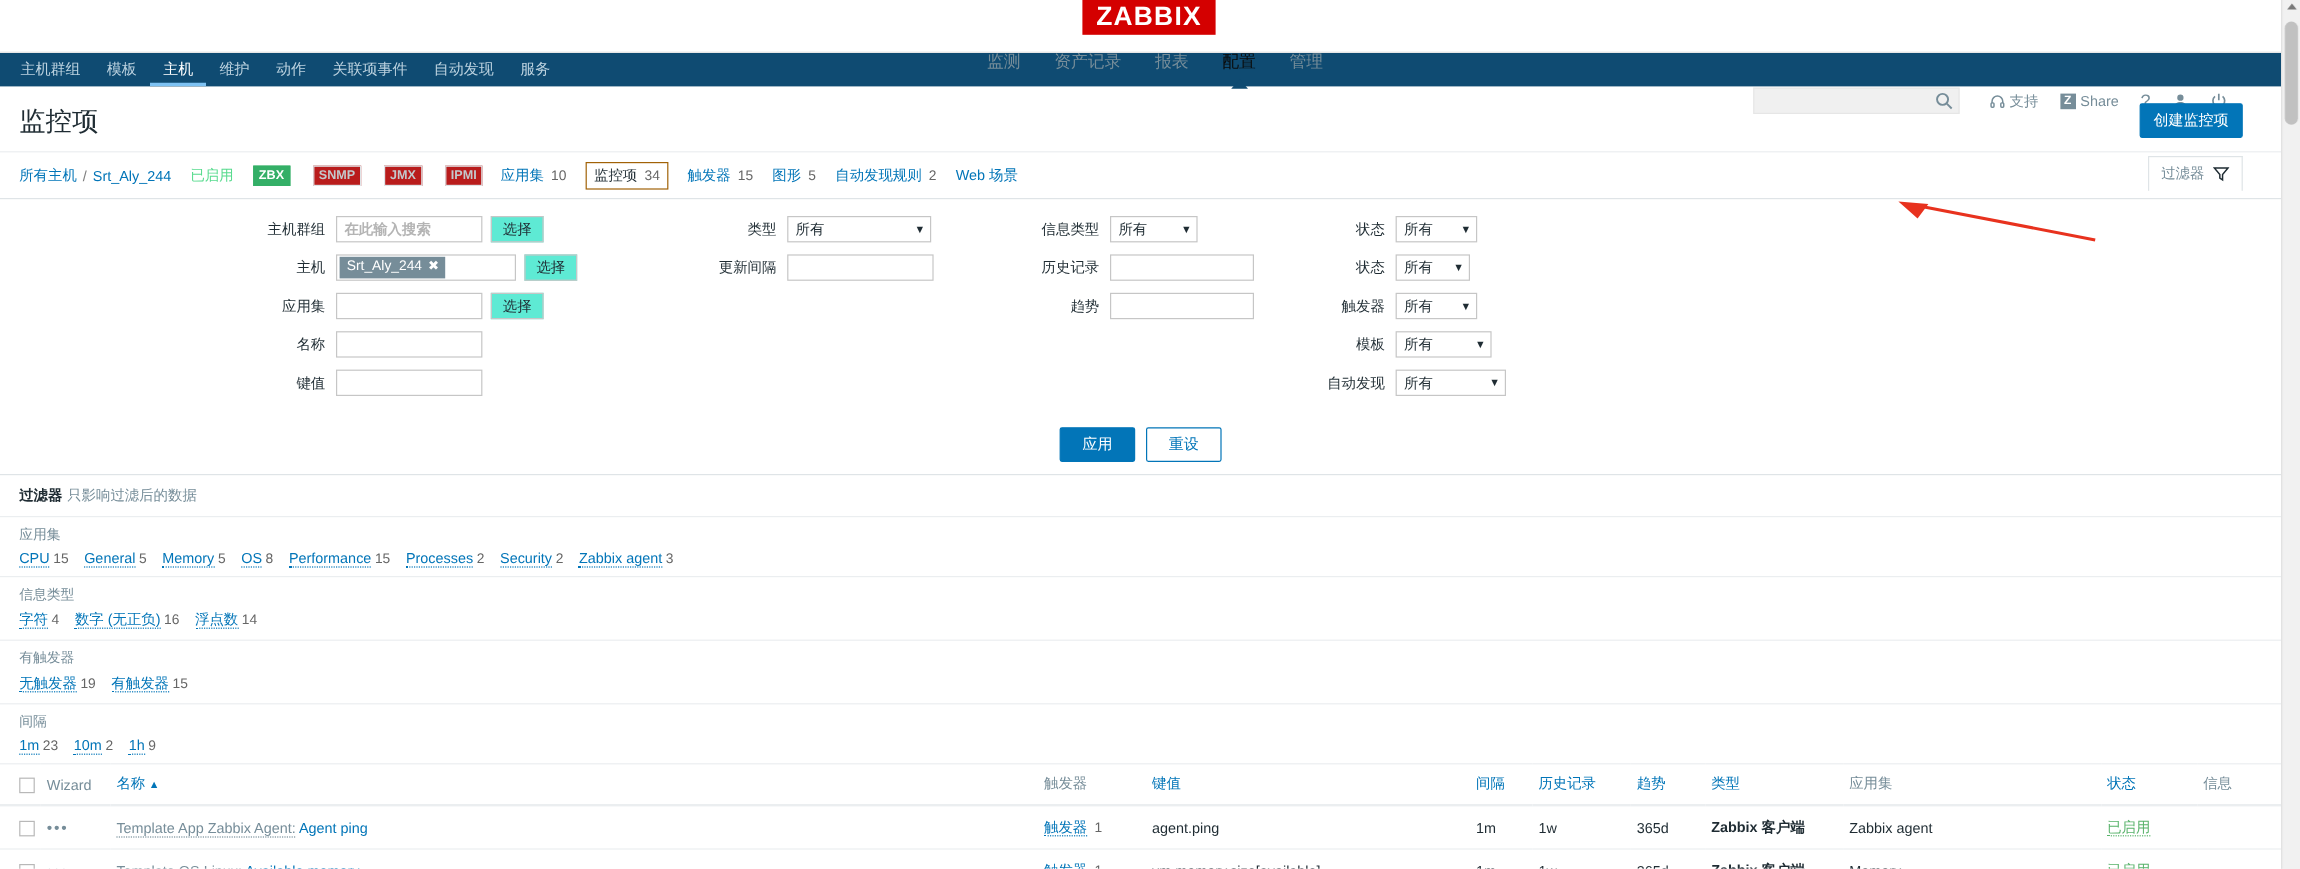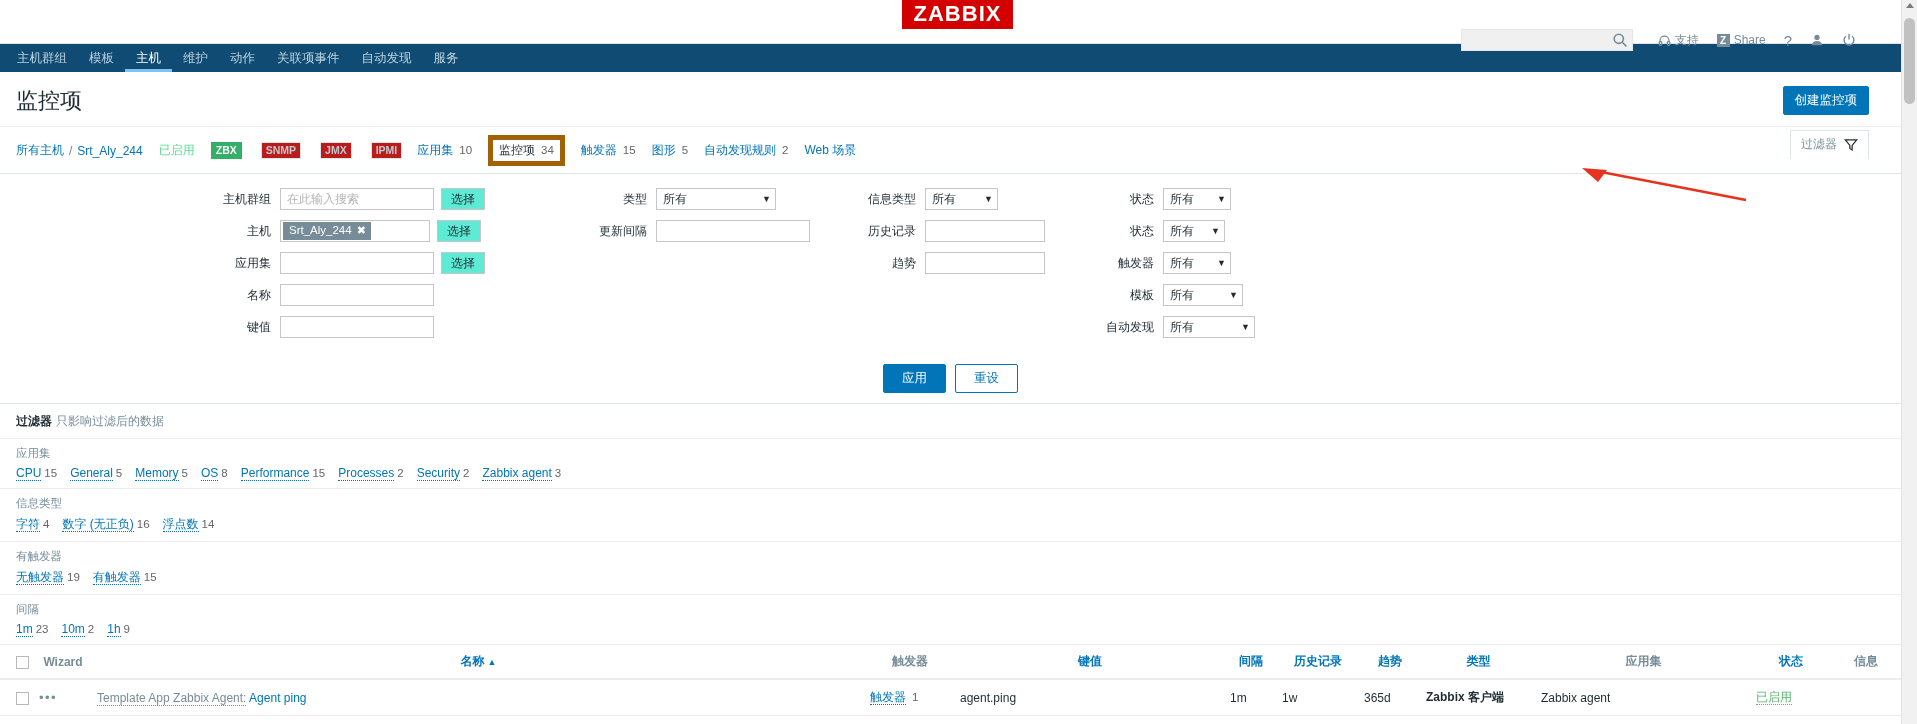--- a/index.html
+++ b/index.html
@@ -188,21 +188,21 @@
     font-weight: bold;
     padding: 2px 4px;
     border: 1px solid #dfe4e7;
     background: #b91c1c;
     color: #c3c9cd;
     line-height: 1.1;
     margin-right: -1px;
   }
   .bdg.on { background: #34af67; border-color: #34af67; color: #ffffff; }
   .crumb-current {
-    border: 5px solid #a16207;
+    border: 1px solid #a16207;
     background: #ffffff;
     padding: 2px 6px;
     margin-right: 16px;
     white-space: nowrap;
   }
   .crumb-current span.lbl { color: #1f2c33; font-size: 12px; }
   .filtertab {
     position: absolute;
     right: 32px;
     top: 3px;
@@ -254,21 +254,21 @@
     height: 22px;
     border: 1px solid #c6c6c6;
     background: #ffffff;
     padding: 0 6px;
     font-size: 12px;
     outline: none;
     color: #333;
     font-family: "Liberation Sans", sans-serif;
   }
   .ftext::placeholder { color: #b4b4b4; }
-  .ftext.w150 { width: 154px; }
+  .ftext.w150 { width: 122px; font-weight: bold; }
   .selbtn {
     margin-left: 7px;
     height: 22px;
     border: 1px solid #c6c6c6;
     background: #5eead4;
     color: #1f2c33;
     font-size: 12px;
     padding: 0 9px;
     cursor: pointer;
     font-family: "Liberation Sans", sans-serif;
@@ -363,23 +363,23 @@
   
   table.list {
     width: 100%;
     border-collapse: collapse;
     table-layout: fixed;
   }
   table.list thead th {
     border-top: 1px solid #ebeef0;
     border-bottom: 2px solid #ebeef0;
     padding: 8px 5px;
-    text-align: center;
-    font-size: 12px;
-    font-weight: bold;
+    text-align: left;
+    font-size: 12px;
+    font-weight: normal;
     color: #768d99;
     background: #ffffff;
     white-space: nowrap;
   }
   table.list thead th a { color: #0275b8; text-decoration: none; }
   table.list tbody td {
     border-bottom: 1px solid #ebeef0;
     padding: 9px 5px;
     font-size: 12px;
     color: #1f2c33;
@@ -447,20 +447,27 @@
   .content { width: 1901px; }
 </style>
 </head>
 <body>
 
 <div class="content">
 
   <div class="topbar">
     <div class="logo">ZABBIX</div>
 
+    <nav class="mainnav">
+      <a href="#">监测</a>
+      <a href="#">资产记录</a>
+      <a href="#">报表</a>
+      <a href="#" class="active">配置</a>
+      <a href="#">管理</a>
+    </nav>
 
     <div class="topright">
       <div class="searchwrap">
         <input type="text" placeholder="" style="">
         <svg class="search-icon" viewBox="0 0 16 16" fill="none" stroke="#768d99" stroke-width="1.6">
           <circle cx="6.8" cy="6.8" r="4.6"></circle>
             <line x1="10.3" y1="10.3" x2="14.4" y2="14.4"></line>
         </svg>
       </div>
 

